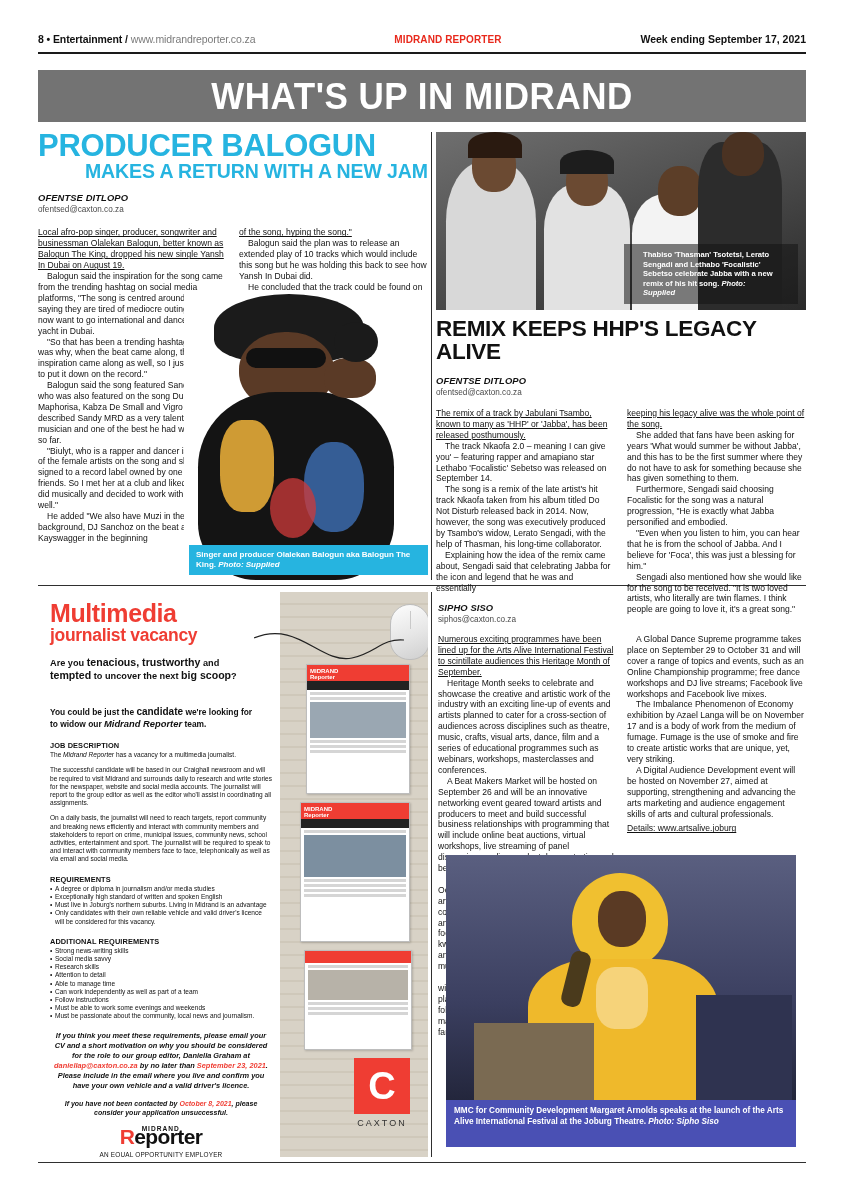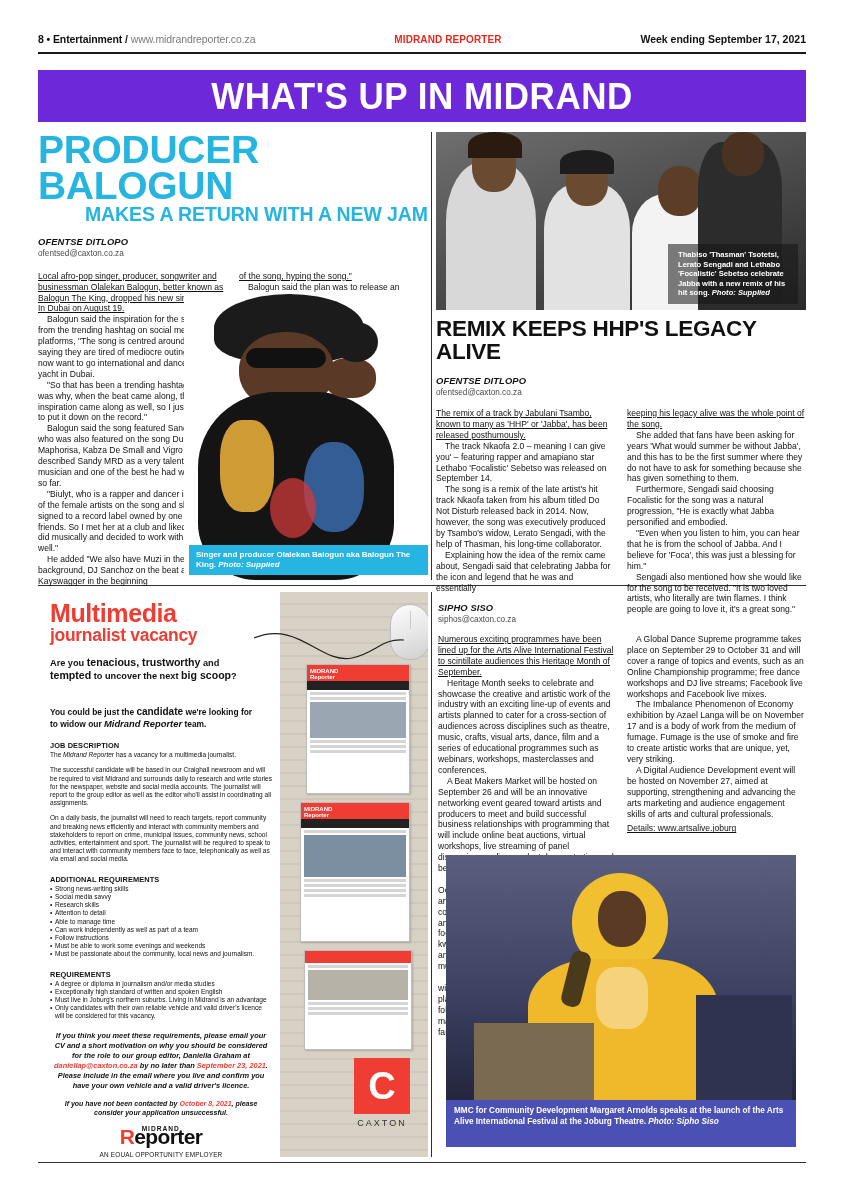--- a/index.html
+++ b/index.html
@@ -21,39 +21,39 @@
   .mh-left .url { font-weight: 400; color: #7a7a7a; }
   .mh-center { font-size: 10px; font-weight: 800; color: #e8291c; letter-spacing: 0.1px; }
   .mh-right { font-size: 10.5px; font-weight: 700; }
   .mh-rule {
     position: absolute; left: 38px; top: 52px; width: 768px; height: 1.6px; background: #1a1a1a;
   }
 
   
   .banner {
     position: absolute; left: 38px; top: 70px; width: 768px; height: 52px;
-    background: #6d28d9;
+    background: #737373;
     display: flex; align-items: center; justify-content: center;
   }
   .banner-text {
     color: #fff; font-size: 35px; font-weight: 800; letter-spacing: 0.5px;
     font-family: "Liberation Sans", sans-serif;
     transform: scaleY(1.08);
   }
 
   
   .vrule { position: absolute; background: #2f2f2f; width: 1.2px; }
   .hrule { position: absolute; background: #2f2f2f; height: 1.2px; }
 
   
   .art1 { position: absolute; left: 38px; top: 132px; width: 390px; height: 448px; }
   .h-cyan1 {
     color: #26b4e0; font-weight: 800; line-height: 0.92;
   }
-  .h-cyan1 .l1 { font-size: 39px; letter-spacing: -0.3px; display:block; }
+  .h-cyan1 .l1 { font-size: 31px; letter-spacing: -0.3px; display:block; }
   .h-cyan1 .l2 { font-size: 19.5px; letter-spacing: -0.1px; display:block; margin-top:2px;text-align:right;}
 
   .byline { margin-top: 12px; }
   .byline .name { font-size: 9.4px; font-weight: 800; font-style: italic; letter-spacing: 0.1px; }
   .byline .mail { font-size: 8.2px; color: #4a4a4a; margin-top: 2px; }
 
   .cols2 { display: flex; gap: 13px; margin-top: 13px; }
   .col { width: 188px; }
   .bodytext { font-size: 8.55px; line-height: 10.9px; text-align: left; color:#111; }
   .bodytext p { margin: 0; text-indent: 9px; }
@@ -68,23 +68,23 @@
   .cap-cyan {
     position: absolute; left: 189px; top: 545px; width: 239px; height: 30px;
     background: #26b4e0; color: #fff; font-size: 8px; font-weight: 700;
     line-height: 10px; padding: 5px 7px;
   }
   .cap-cyan i { font-style: italic; }
 
   
   .photo2 { position: absolute; left: 436px; top: 132px; width: 370px; height: 178px; overflow:hidden; }
   .cap-dark {
-    position: absolute; right: 8px; bottom: 6px; width: 130px;
+    position: absolute; right: 8px; bottom: 6px; width: 174px;
     color: #fff; font-size: 7.6px; font-weight: 700; line-height: 9.6px;
-    padding: 6px 10px; background: rgba(20,20,20,0.55);
+    padding: 6px 19px; background: rgba(20,20,20,0.55);
   }
   .cap-dark i { font-style: italic; }
 
   .art2 { position: absolute; left: 436px; top: 318px; width: 370px; height: 262px; }
   .h-black {
     font-size: 22.5px; font-weight: 800; letter-spacing: -0.3px; line-height: 1.0; color:#111;
   }
   .art2 .cols2 { gap: 12px; margin-top: 11px; }
   .art2 .col { width: 179px; }
 
@@ -342,44 +342,44 @@
       </div>
 
       <div class="ad-sec">
         <h4>JOB DESCRIPTION</h4>
         <p><span>The </span><i>Midrand Reporter</i><span> has a vacancy for a multimedia journalist.</span></p>
         <p style="margin-top:7px;">The successful candidate will be based in our Craighall newsroom and will be required to visit Midrand and surrounds daily to research and write stories for the newspaper, website and social media accounts. The journalist will report to the group editor as well as the editor who'll assist in coordinating all assignments.</p>
         <p style="margin-top:7px;">On a daily basis, the journalist will need to reach targets, report community and breaking news efficiently and interact with community members and stakeholders to report on crime, municipal issues, community news, school activities, entertainment and sport. The journalist will be required to speak to and interact with community members face to face, telephonically as well as via email and social media.</p>
       </div>
 
       <div class="ad-sec">
+        <h4>REQUIREMENTS</h4>
+        <ul>
+          <li>A degree or diploma in journalism and/or media studies</li>
+          <li>Exceptionally high standard of written and spoken English</li>
+          <li>Must live in Joburg's northern suburbs. Living in Midrand is an advantage</li>
+          <li>Only candidates with their own reliable vehicle and valid driver's licence will be considered for this vacancy.</li>
+        </ul>
+      </div>
+
+      <div class="ad-sec">
         <h4>ADDITIONAL REQUIREMENTS</h4>
         <ul>
           <li>Strong news-writing skills</li>
           <li>Social media savvy</li>
           <li>Research skills</li>
           <li>Attention to detail</li>
           <li>Able to manage time</li>
           <li>Can work independently as well as part of a team</li>
           <li>Follow instructions</li>
           <li>Must be able to work some evenings and weekends</li>
           <li>Must be passionate about the community, local news and journalism.</li>
         </ul>
       </div>
 
-      <div class="ad-sec">
-        <h4>REQUIREMENTS</h4>
-        <ul>
-          <li>A degree or diploma in journalism and/or media studies</li>
-          <li>Exceptionally high standard of written and spoken English</li>
-          <li>Must live in Joburg's northern suburbs. Living in Midrand is an advantage</li>
-          <li>Only candidates with their own reliable vehicle and valid driver's licence will be considered for this vacancy.</li>
-        </ul>
-      </div>
-
       <div class="ad-cta">
         <span>If you think you meet these requirements, please email your CV and a short motivation on why you should be considered for the role to our group editor, Daniella Graham at </span><span class="red">daniellap@caxton.co.za</span><span> by no later than </span><span class="red">September 23, 2021</span><span>. Please include in the email where you live and confirm you have your own vehicle and a valid driver's licence.</span>
       </div>
 
       <div class="ad-note">
         <span>If you have not been contacted by </span><span class="red">October 8, 2021</span><span>, please consider your application unsuccessful.</span>
       </div>
 
       <div class="ad-logo">
         <span class="lg">

